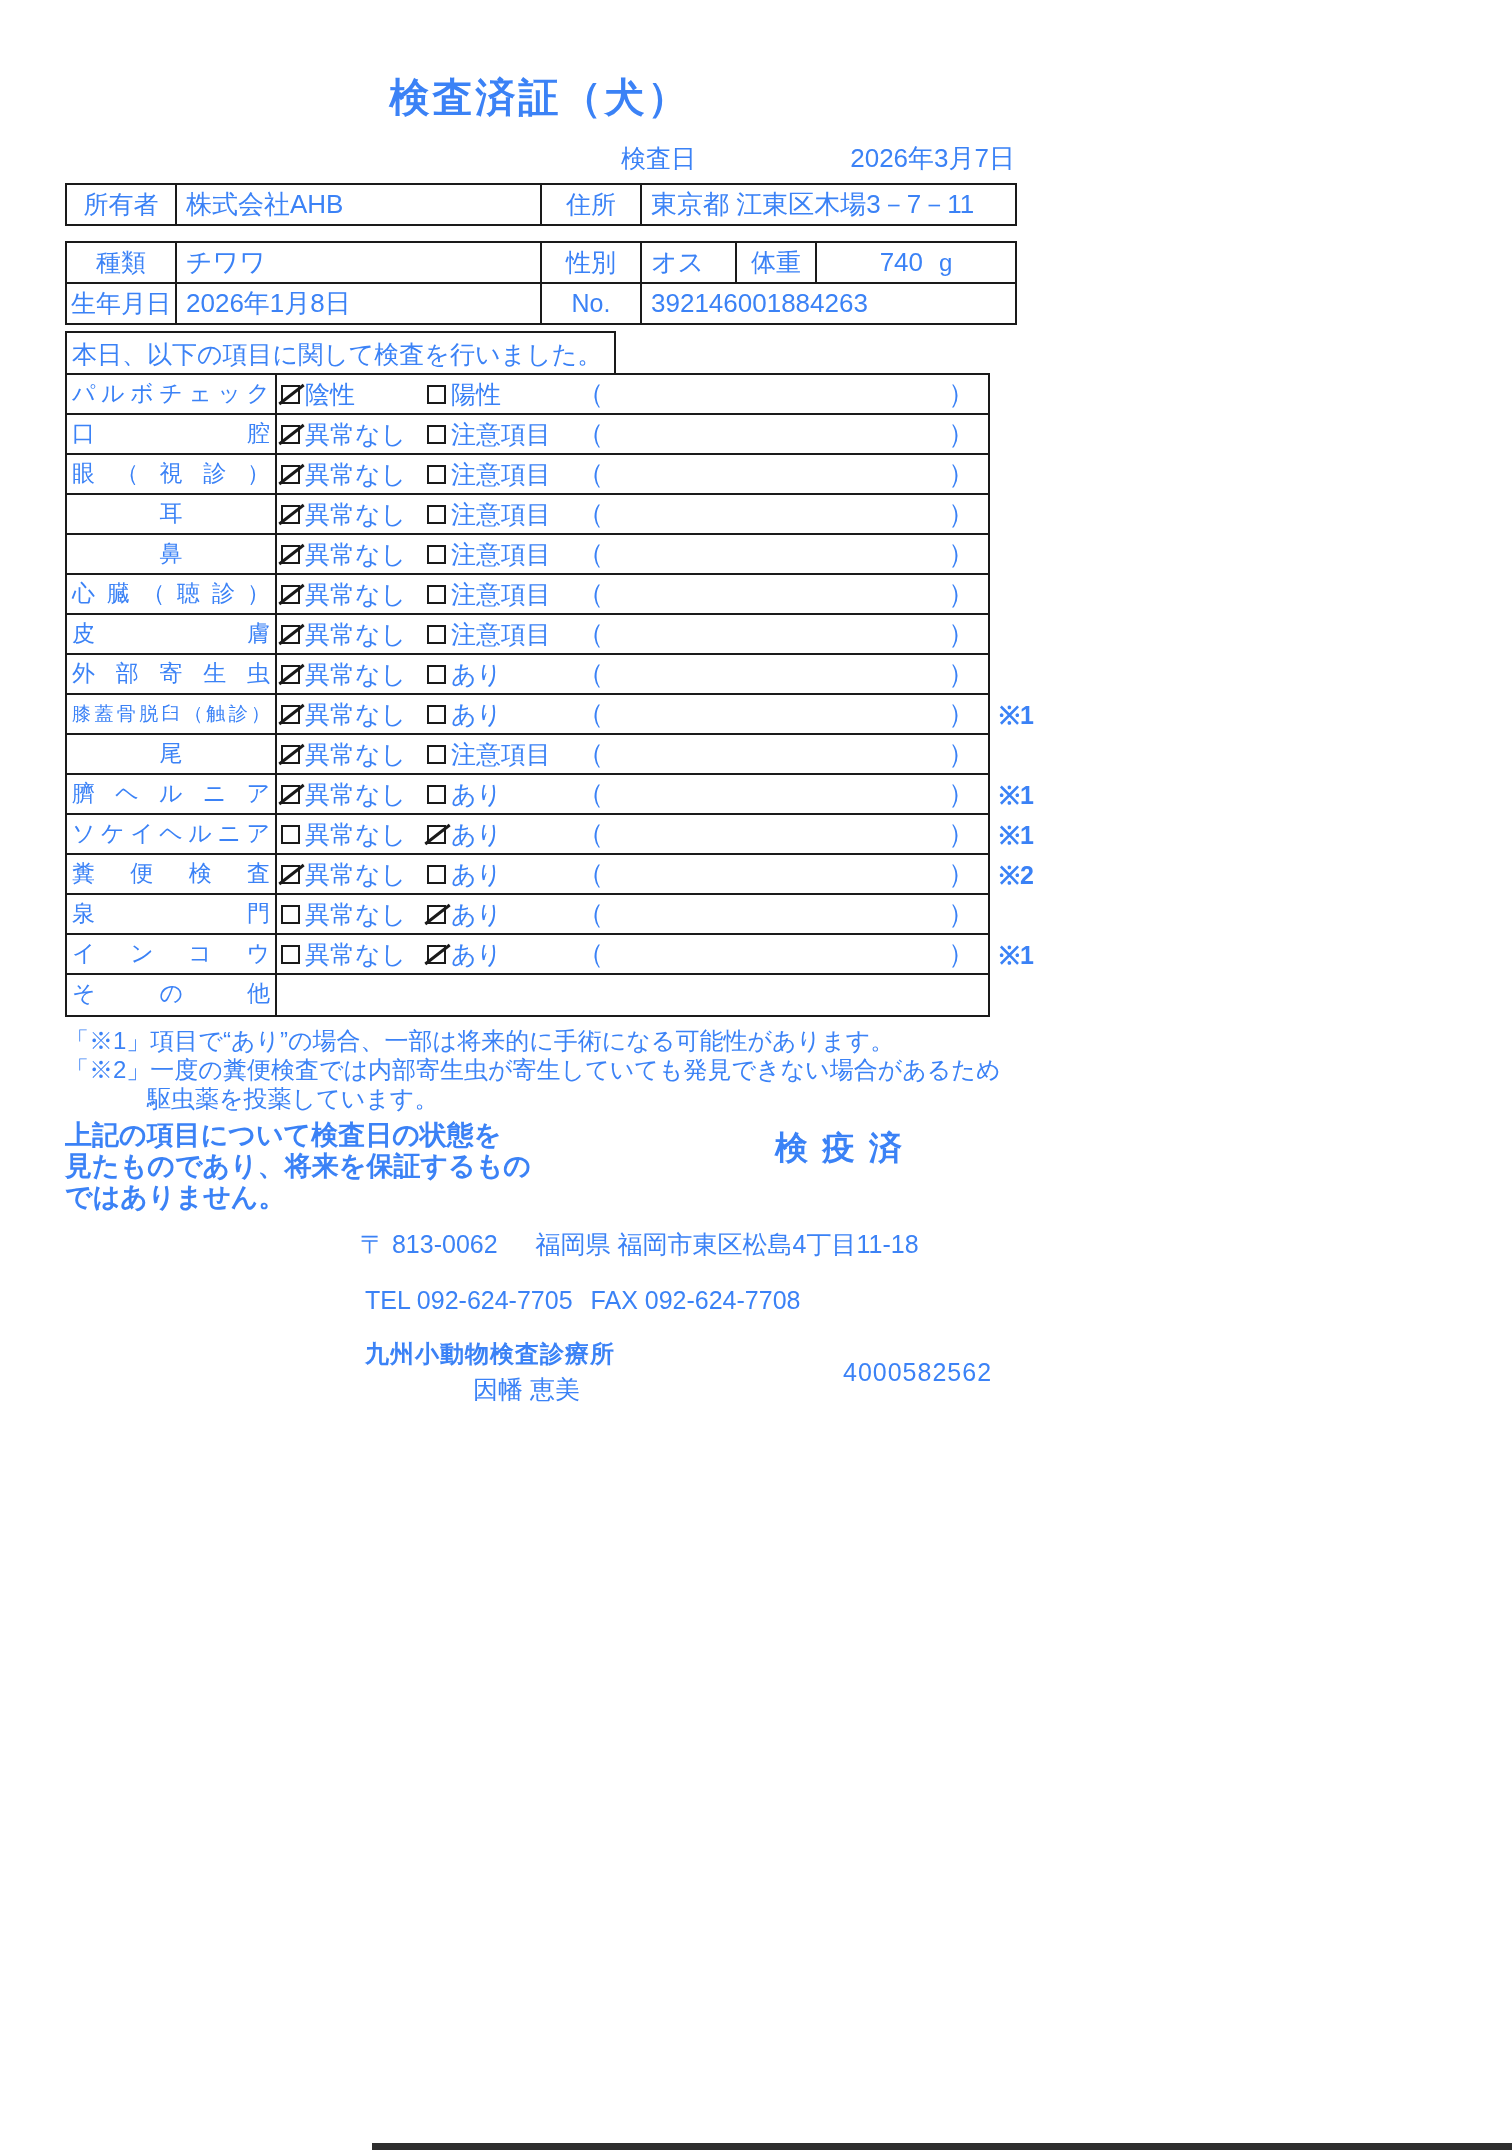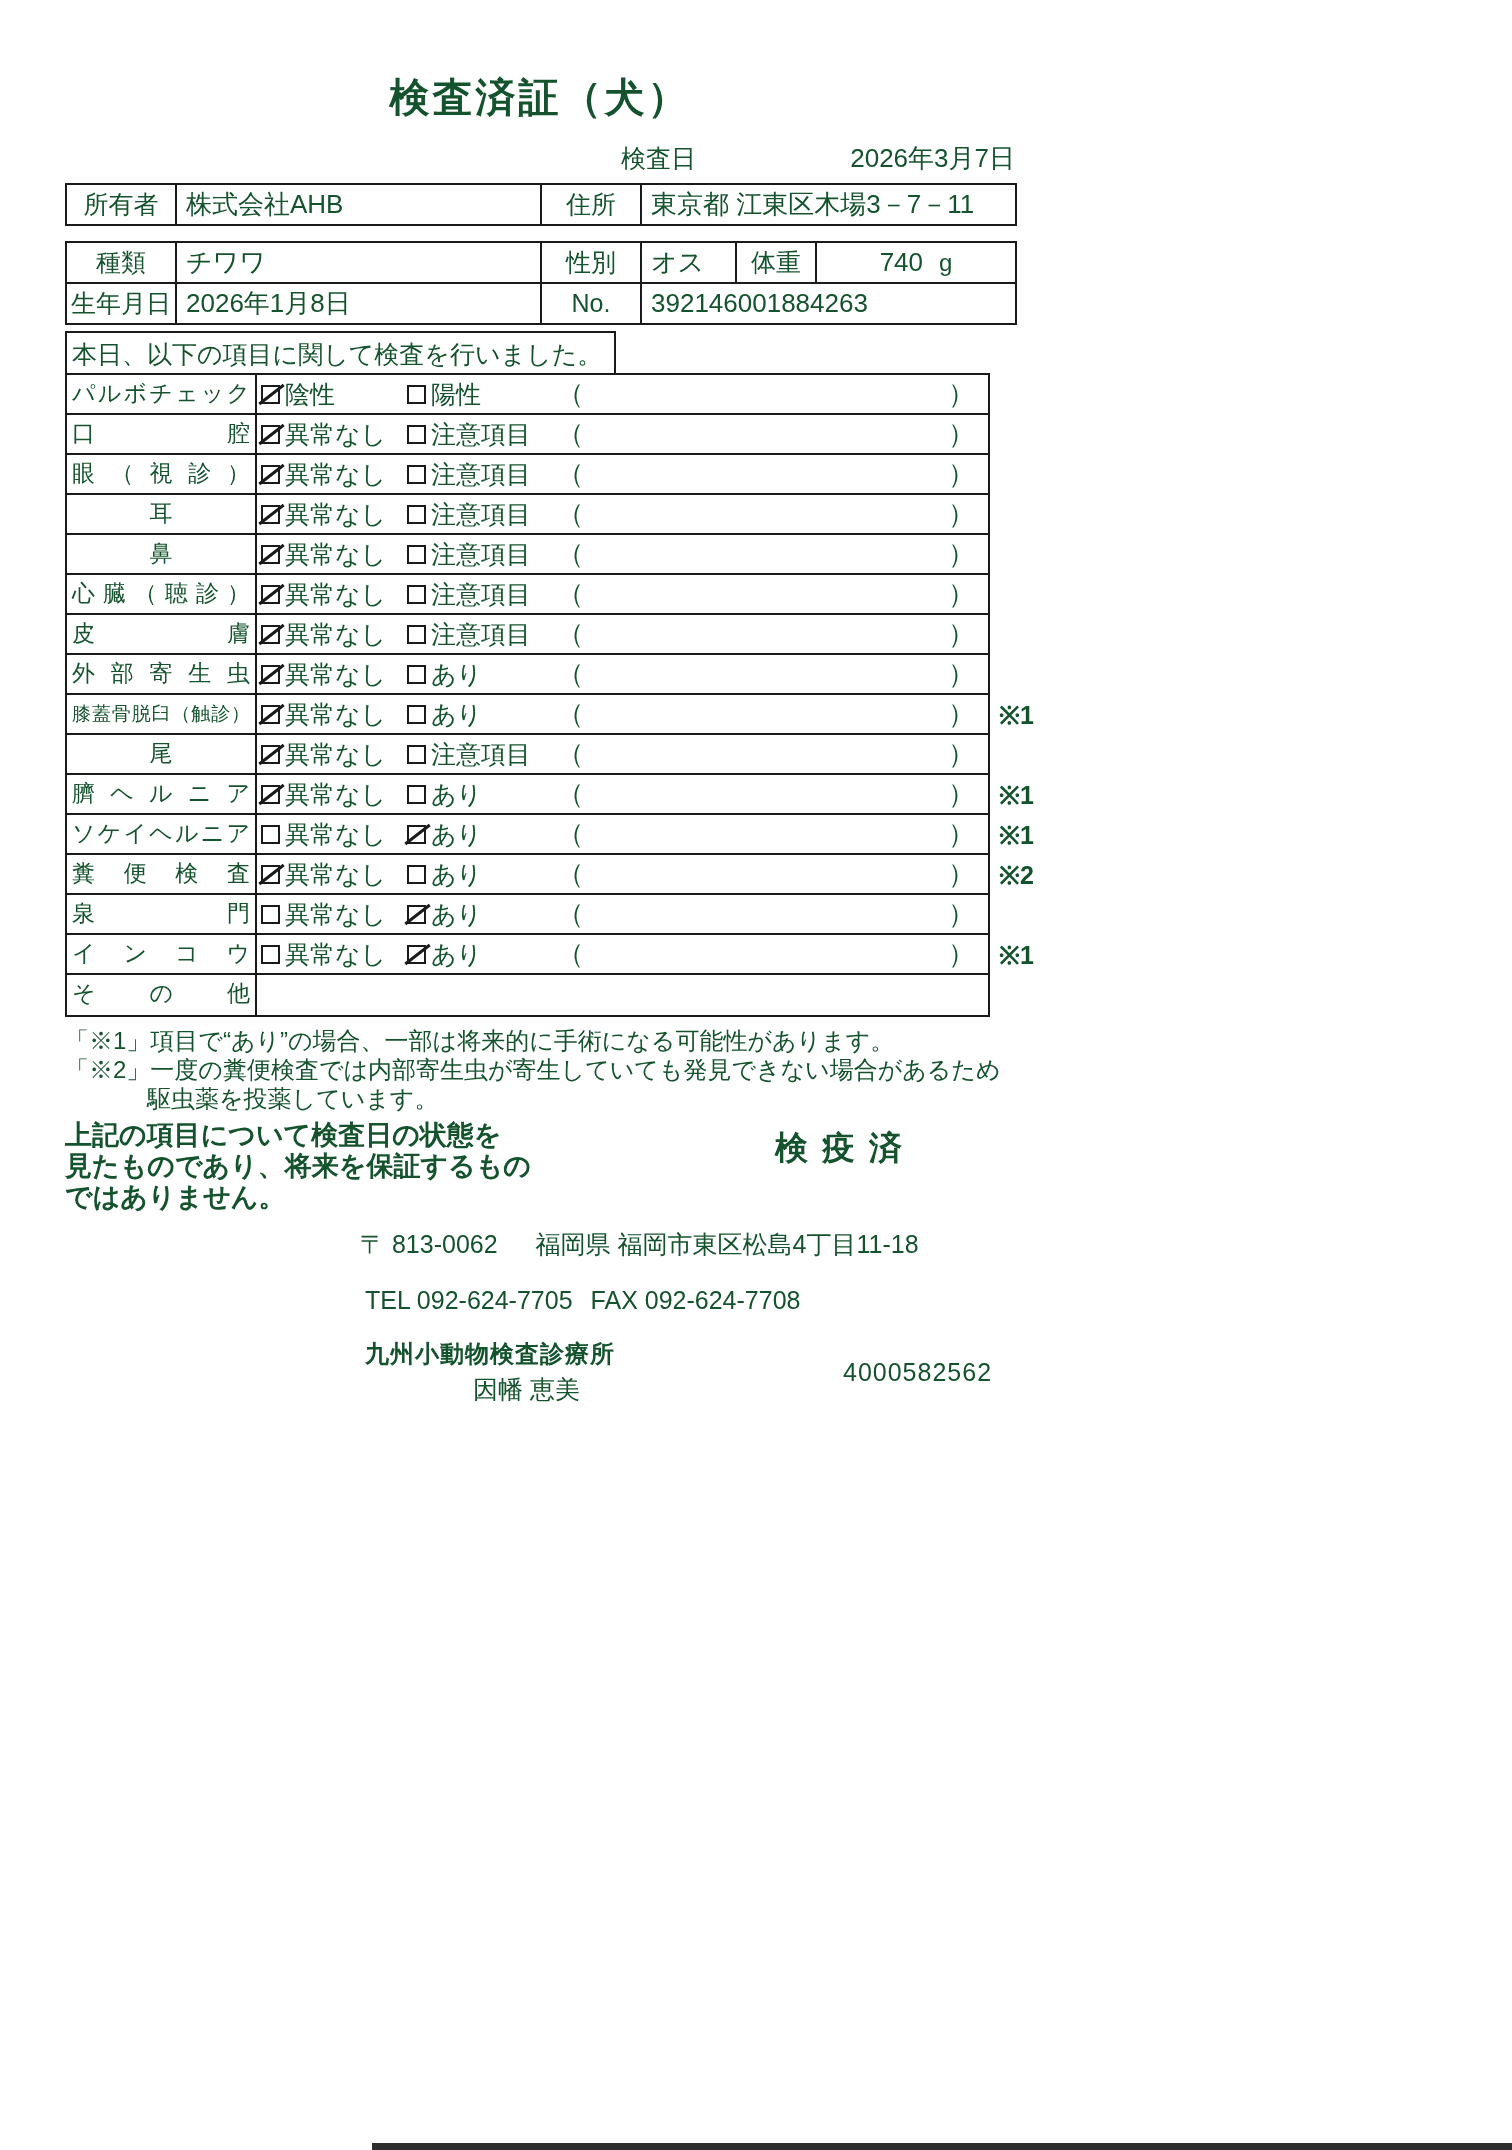--- a/index.html
+++ b/index.html
@@ -1,19 +1,19 @@
 <!DOCTYPE html>
 <html><head>
 <meta charset="utf-8">
 <style>
   * { box-sizing: border-box; margin: 0; padding: 0; }
   body { margin: 0; background: #ffffff; }
   .page {
     position: relative; width: 1512px; height: 2150px;
-    background: #ffffff; color: #14532d;
+    background: #ffffff; color: #3b82f6;
     font-family: "Liberation Sans", sans-serif;
     overflow: hidden;
   }
   .content { position: absolute; left: 65px; top: 0; width: 950px; }
 
   .doc-title { text-align: center; font-size: 40px; font-weight: 700; margin-top: 70px; letter-spacing: 3px; }
 
   .date-row { display: flex; align-items: baseline; margin-top: 16px; font-size: 25px; }
   .date-row .lbl { margin-left: 556px; }
   .date-row .val { margin-left: auto; font-size: 26px; }
@@ -25,21 +25,21 @@
   .animal-table { margin-top: 15px; }
   td.weight-val { text-align: center; border-radius: 13px; }
   .unit { display: inline-block; margin-left: 16px; font-size: 24px; }
 
   .intro-box { display: inline-block; border: 2.5px solid #1a1a1a; border-bottom: none; font-size: 25px; padding: 5px 12px 2px 5px; margin-top: 6px; vertical-align: bottom; }
 
   .insp-table { width: 925px; border: 2.5px solid #1a1a1a; }
   .insp-row { position: relative; display: flex; align-items: center; height: 40px; border-bottom: 2.5px solid #1a1a1a; }
   .insp-row:last-child { border-bottom: none; }
   .insp-label {
-    width: 190px; height: 100%; border-right: 2.5px solid #1a1a1a;
+    width: 210px; height: 100%; border-right: 2.5px solid #1a1a1a;
     font-size: 23px; line-height: 36px; padding: 0 5px;
     text-align: justify; text-align-last: justify; white-space: nowrap; overflow: hidden;
   }
   .insp-label.single { text-align-last: center; }
   .insp-label.tight { font-size: 19px; line-height: 37px; }
   .insp-opts { flex: 1 1 auto; display: flex; align-items: center; height: 100%; font-size: 25px; padding-left: 4px; }
   .opt { display: flex; align-items: center; width: 146px; }
   .opt.o2 { width: 150px; }
   .cb { flex: none; width: 19px; height: 19px; border: 2.5px solid #1a1a1a; position: relative; margin-right: 5px; }
   .cb.checked::after {

